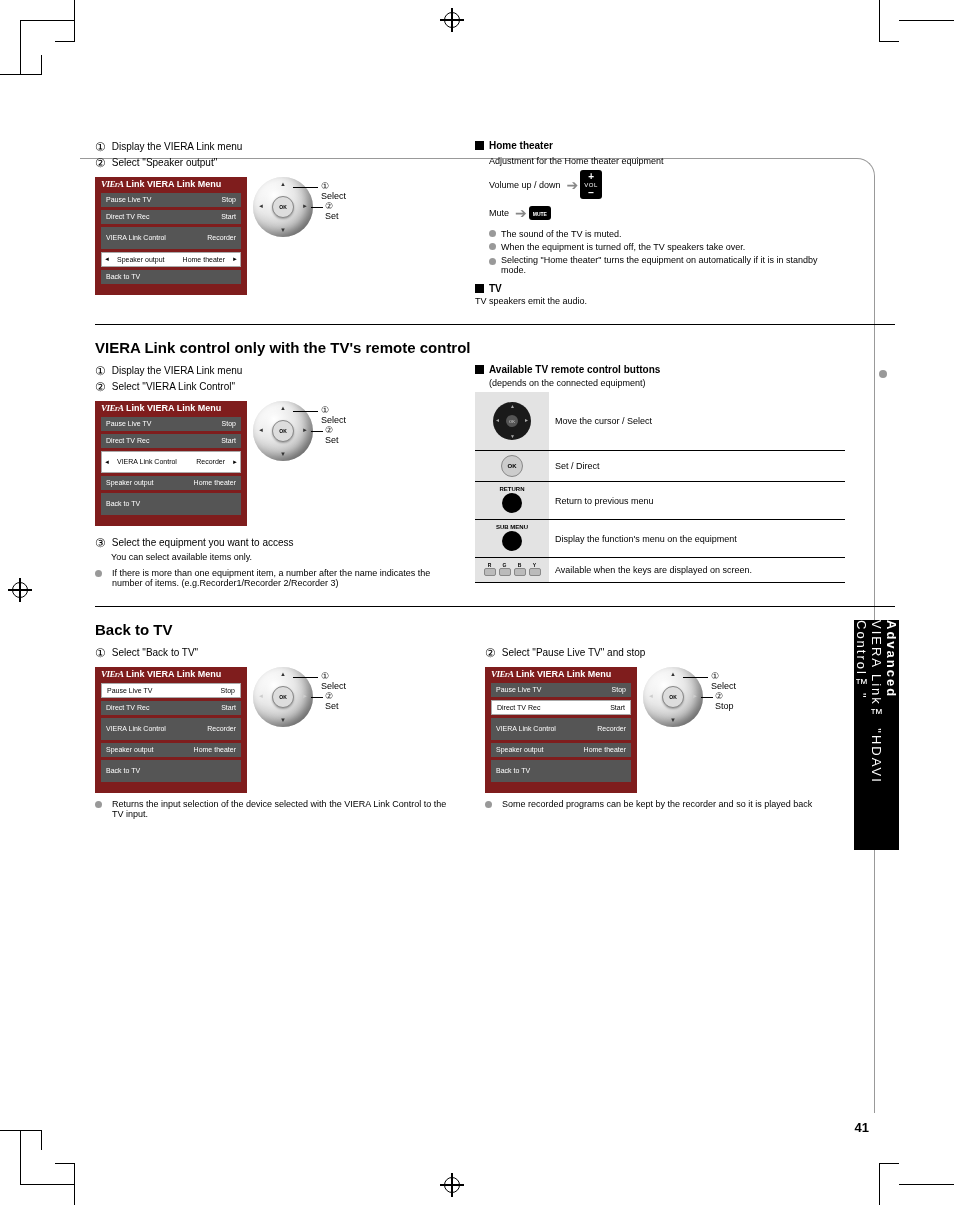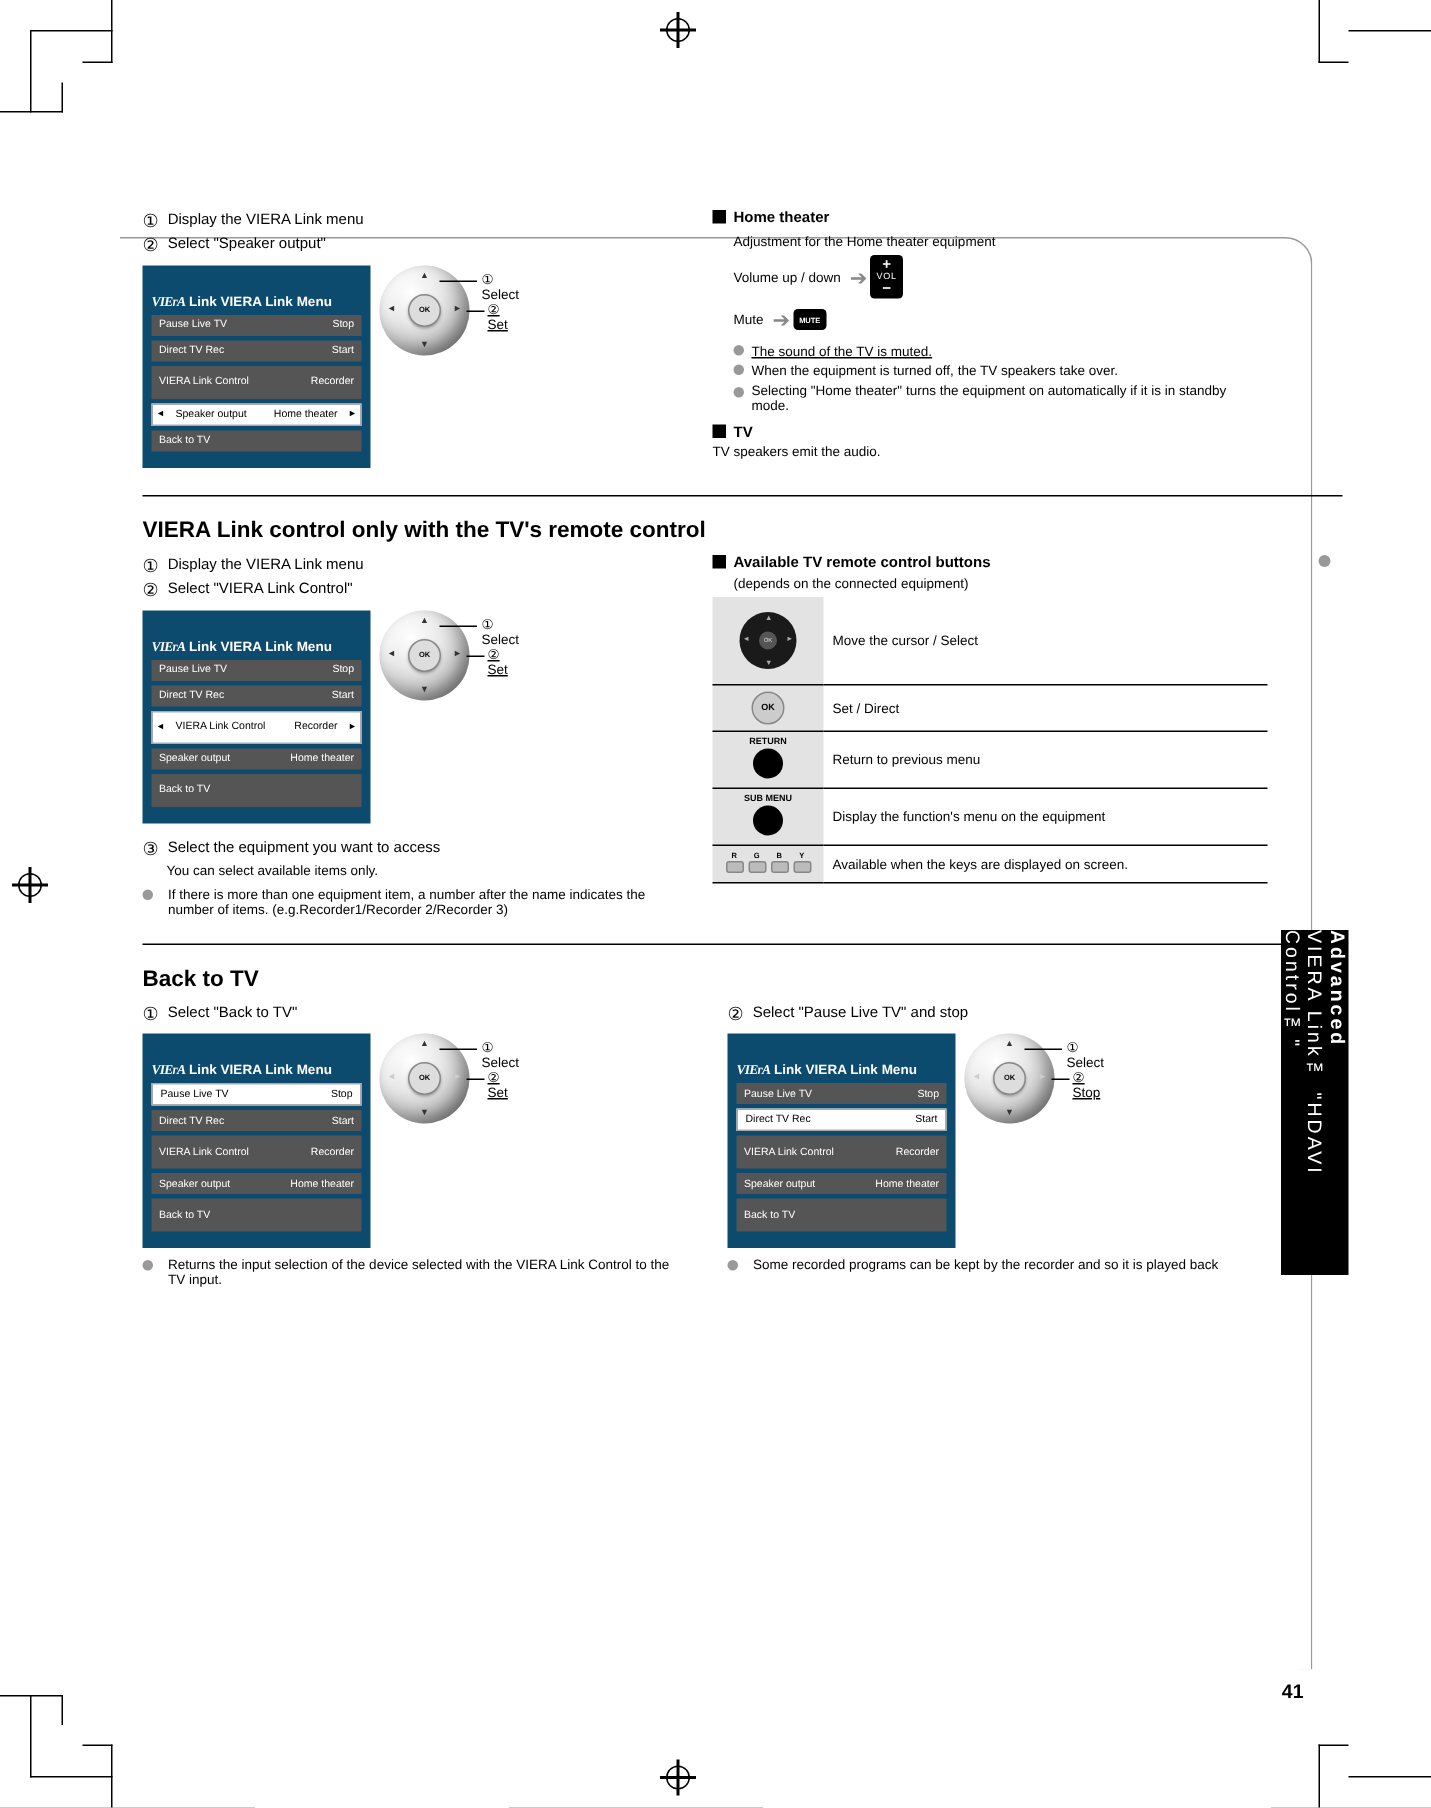--- a/index.html
+++ b/index.html
@@ -42,21 +42,21 @@
   
   .two-col { display: flex; gap: 25px; }
   .col-left { width: 355px; }
   .col-right { width: 370px; }
   
   .step-row { display: flex; align-items: flex-start; gap: 6px; margin-bottom: 2px; }
   .circ-num { font-size: 12px; line-height: 1.2; }
   .step-text { font-size: 10px; line-height: 1.3; }
   
   
-  .menu-box { background: #0c4a6e; width: 152px; padding: 19px 6px 8px 6px; display: inline-block; vertical-align: top; }
+  .menu-box { background: #7f1d1d; width: 152px; padding: 2px 6px 8px 6px; display: inline-block; vertical-align: top; }
   .menu-title { color: #fff; font-size: 9px; font-weight: bold; margin-bottom: 4px; }
   .menu-title .viera { font-family: 'Times New Roman', serif; font-style: italic; font-weight: bold; letter-spacing: -0.5px; }
   .menu-row { background: #555; color: #fff; font-size: 7px; padding: 3px 5px; margin-bottom: 3px; display: flex; justify-content: space-between; align-items: center; min-height: 14px; }
   .menu-row.tall { min-height: 22px; }
   .menu-row.active { background: #fff; color: #000; border: 1px solid #aaa; position: relative; }
   .menu-row.active-arrows::before { content: "◄"; position: absolute; left: 2px; font-size: 6px; }
   .menu-row.active-arrows::after { content: "►"; position: absolute; right: 2px; font-size: 6px; }
   .menu-row-val { margin-left: auto; }
   
   
@@ -99,21 +99,21 @@
   .footnote { font-size: 9px; display: flex; align-items: flex-start; gap: 5px; margin-top: 6px; }
   
   .page-num { position: absolute; right: 85px; top: 1120px; font-size: 13px; font-weight: bold; }
   
   .bottom-pair { display: flex; gap: 35px; }
   .pair-col { width: 355px; }
   
   .pad-lead-1 { position: absolute; top: 10px; left: 40px; width: 25px; border-top: 1px solid #000; }
   .pad-lead-2 { position: absolute; top: 30px; left: 58px; width: 12px; border-top: 1px solid #000; }
   .pad-num-1 { position: absolute; top: 4px; left: 68px; font-size: 9px; }
-  .pad-num-2 { position: absolute; top: 24px; left: 72px; font-size: 9px; text-decoration: underline; }
+  .pad-num-2 { position: absolute; top: 24px; left: 72px; font-size: 9px; }
   
 </style>
 </head>
 <body>
 
 <div class="page-frame">
 
   <div class="crop-tl"></div>
   <div class="crop-tl2"></div>
   <div class="crop-tl3"></div>
@@ -201,21 +201,21 @@
           <div style="font-size:9px;margin-left:14px;margin-bottom:6px;display:flex;align-items:center;">
             <span>Volume up / down</span>
             <span class="arrow-rt" style="margin-left:6px">➔</span>
             <span class="vol-btn"><span class="plus">+</span><span class="lbl">VOL</span><span class="minus">−</span></span>
           </div>
           <div style="font-size:9px;margin-left:14px;margin-bottom:8px;display:flex;align-items:center;">
             <span>Mute</span>
             <span class="arrow-rt" style="margin-left:6px">➔</span>
             <span class="mute-btn">MUTE</span>
           </div>
-          <div style="font-size:9px;margin-left:14px;margin-bottom:3px;text-decoration:underline;"><span class="dot-bullet"></span><span>The sound of the TV is muted.</span></div>
+          <div style="font-size:9px;margin-left:14px;margin-bottom:3px;"><span class="dot-bullet"></span><span>The sound of the TV is muted.</span></div>
           <div style="font-size:9px;margin-left:14px;margin-bottom:3px;"><span class="dot-bullet"></span><span>When the equipment is turned off, the TV speakers take over.</span></div>
           <div style="font-size:9px;margin-left:14px;margin-bottom:8px;display:flex;">
               <span class="dot-bullet" style="flex-shrink:0;margin-top:3px"></span>
               <span>Selecting "Home theater" turns the equipment on automatically if it is in standby mode.</span>
             </div>
           <div style="margin-bottom:2px;"><span class="sq-bullet"></span><b>TV</b></div>
           <div style="font-size:9px;margin-left:0;">TV speakers emit the audio.</div>
         </div>
       </div>
     </div>

